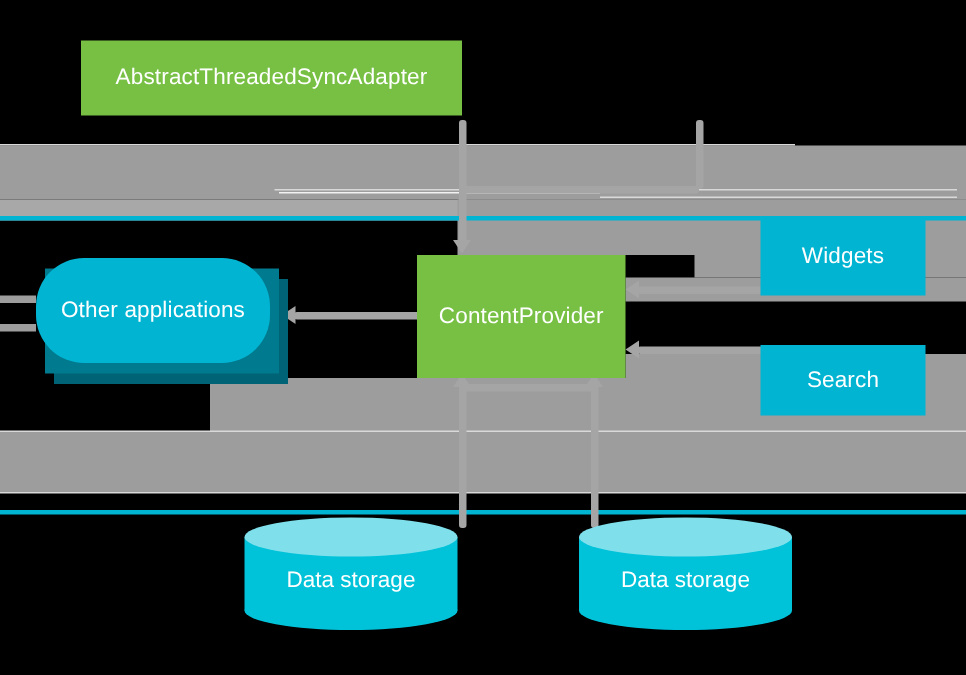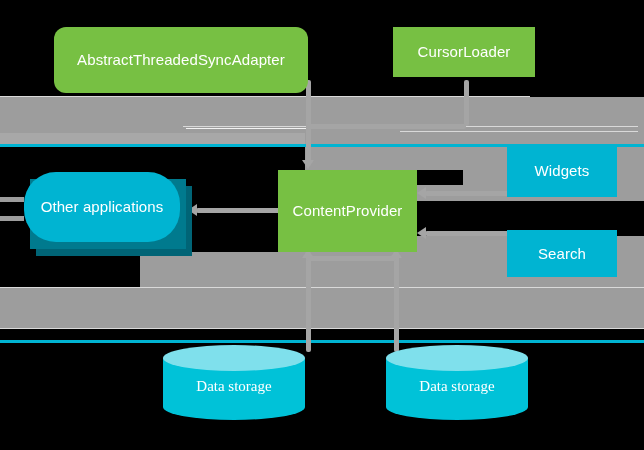--- a/index.html
+++ b/index.html
@@ -125,21 +125,21 @@
     background: #00c2d8;
     border-radius: 50%;
   }
   .cyl-label {
     position: absolute;
     left: 0;
     width: 100%;
     text-align: center;
     color: #ffffff;
     font-size: 15px;
-    font-family: Liberation Serif, serif;
+    font-family: Liberation Sans, sans-serif;
     z-index: 3;
   }
 </style>
 </head>
 <body>
 
 <div id="stage">
 
   <div class="band" style="left:0px; top:97px; width:644px; height:36px;"></div>
   <div class="band light" style="left:0px; top:133px; width:644px; height:14px;"></div>
@@ -182,27 +182,24 @@
   <div class="arrow-shaft arrow-h" style="left:425px; top:231px; width:84px;"></div>
   <div class="arrow-head head-left" style="left:417px; top:227px;"></div>
 
   <div class="arrow-shaft arrow-v" style="left:306px; top:256px; height:96px;"></div>
   <div class="arrow-head head-up" style="left:302px; top:249px;"></div>
 
   <div class="arrow-shaft arrow-v" style="left:394px; top:256px; height:96px;"></div>
   <div class="arrow-head head-up" style="left:390px; top:249px;"></div>
   <div class="arrow-shaft arrow-h" style="left:306px; top:256px; width:90px;"></div>
 
-  <div class="node green" style="left:54px; top:27px; width:254px; height:66px;border-radius:12px;">
+  <div class="node green" style="left:54px; top:27px; width:254px; height:50px;">
     <span class="node-label">AbstractThreadedSyncAdapter</span>
   </div>
 
-  <div class="node green" style="left:393px; top:27px; width:142px; height:50px;">
-    <span class="node-label">CursorLoader</span>
-  </div>
 
   <div class="stack-layer l2" style="left:36px; top:186px; width:156px; height:70px;"></div>
   <div class="stack-layer l1" style="left:30px; top:179px; width:156px; height:70px;"></div>
   <div class="node cyan" style="left:24px; top:172px; width:156px; height:70px;border-radius:32px;">
     <span class="node-label">Other applications</span>
   </div>
 
   <div class="node cyan" style="left:507px; top:144px; width:110px; height:53px;">
     <span class="node-label">Widgets</span>
   </div>

